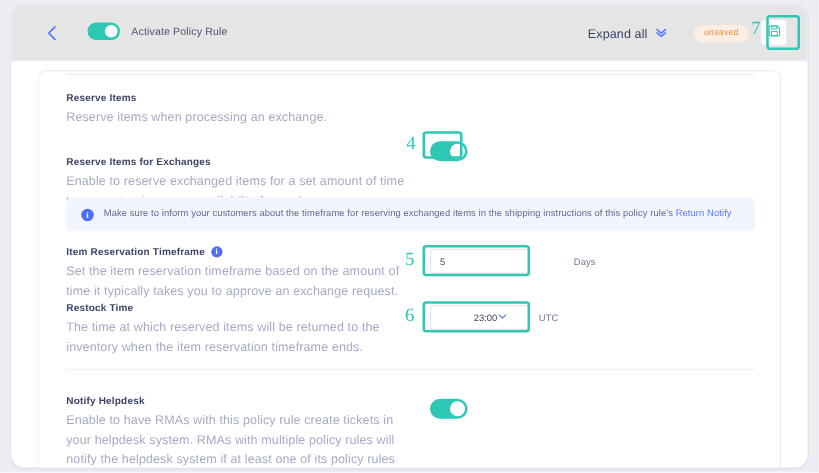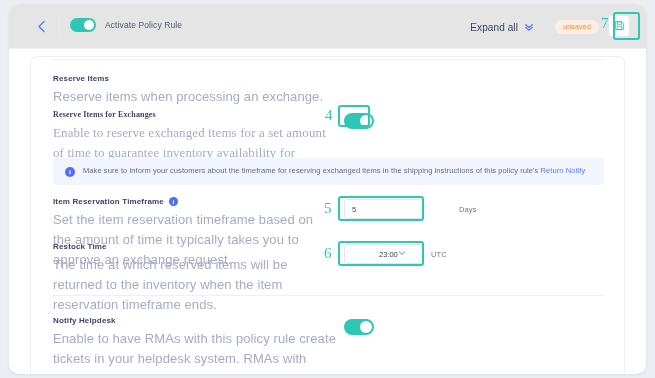--- a/index.html
+++ b/index.html
@@ -196,21 +196,21 @@
     font-size: 8px;
     font-weight: bold;
     color: #3d4468;
     letter-spacing: .15px;
     margin: 0 0 4px 0;
     display: flex;
     align-items: center;
     gap: 5px;
   }
   .sect-desc {
-    font-size: 13px;
+    font-size: 10px;
     color: #a6abc4;
     line-height: 1.55;
     margin: 0;
     letter-spacing: .1px;
   }
 
   .info-dot {
     display: inline-flex;
     align-items: center;
     justify-content: center;
@@ -364,21 +364,21 @@
 
   <div class="content">
 
     <div class="top-rule"></div>
 
     <div class="sect" style="top:17px; width:430px;">
       <div class="sect-title">Reserve Items</div>
       <div class="sect-desc">Reserve items when processing an exchange.</div>
     </div>
 
-    <div class="sect" style="top:53px; width:280px;font-family:Liberation Serif, serif;">
+    <div class="sect" style="top:68px; width:280px;">
       <div class="sect-title">Reserve Items for Exchanges</div>
       <div class="sect-desc">Enable to reserve exchanged items for a set amount of time to guarantee inventory availability for exchanges.</div>
     </div>
 
     <div class="toggle lg" style="position:absolute; left:313px; top:56px;"></div>
 
     <div class="banner">
       <div class="banner-icon">i</div>
       <div class="banner-text">
         <span>Make sure to inform your customers about the timeframe for reserving exchanged items in the shipping instructions of this policy rule's </span><span class="banner-link">Return Notify</span>

